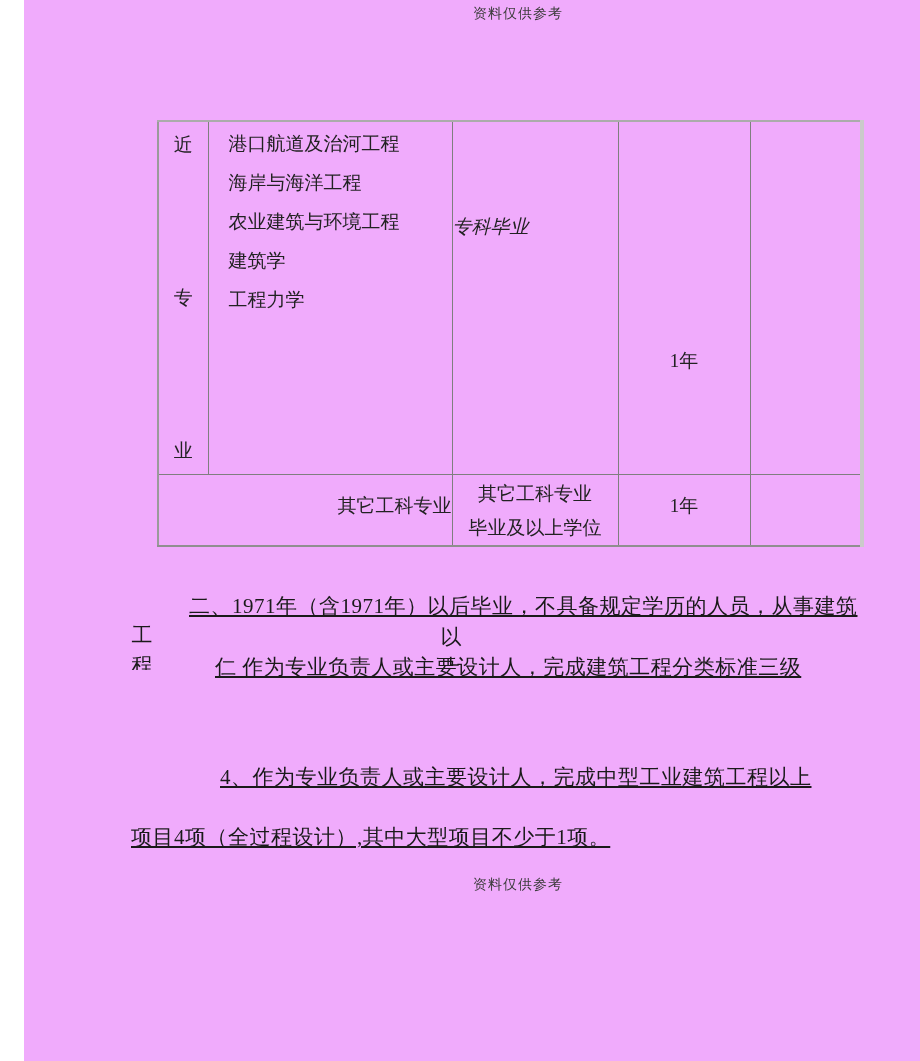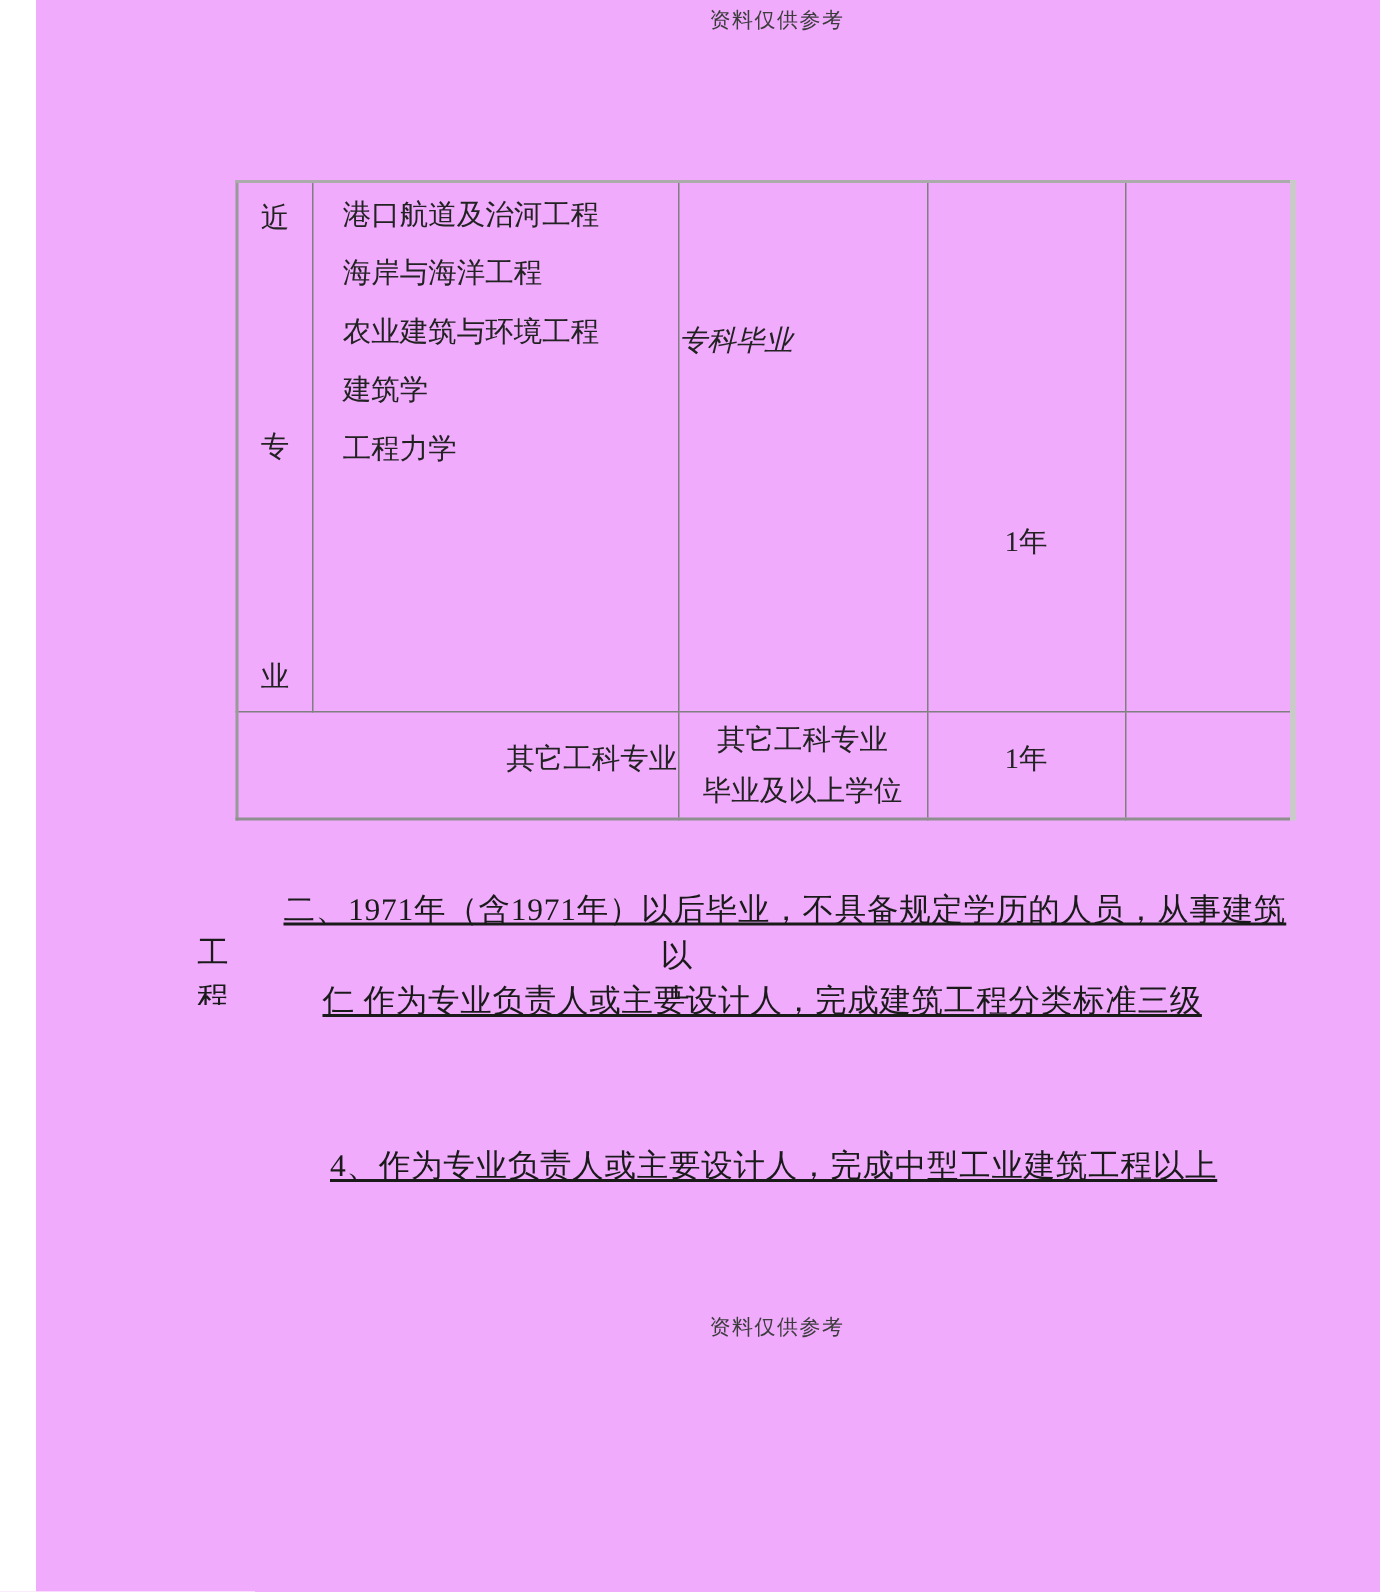--- a/index.html
+++ b/index.html
@@ -182,16 +182,17 @@
 
   <div class="para" style="left:165px; top:592px;">二、1971年（含1971年）以后毕业，不具备规定学历的人员，从事建筑</div>
 
   <div class="clip-box clip-left">工
 程</div>
   <div class="clip-box clip-mid">以
 上</div>
 
   <div class="para" style="left:191px; top:653px;text-align:right;">仁  作为专业负责人或主要设计人，完成建筑工程分类标准三级</div>
   <div class="para" style="left:196px; top:763px;">4、作为专业负责人或主要设计人，完成中型工业建筑工程以上</div>
+  <div class="para" style="left:107px; top:823px;">项目4项（全过程设计）,其中大型项目不少于1项。</div>
 
   <div class="note bottom">资料仅供参考</div>
 
 </div>
 
 </body></html>

